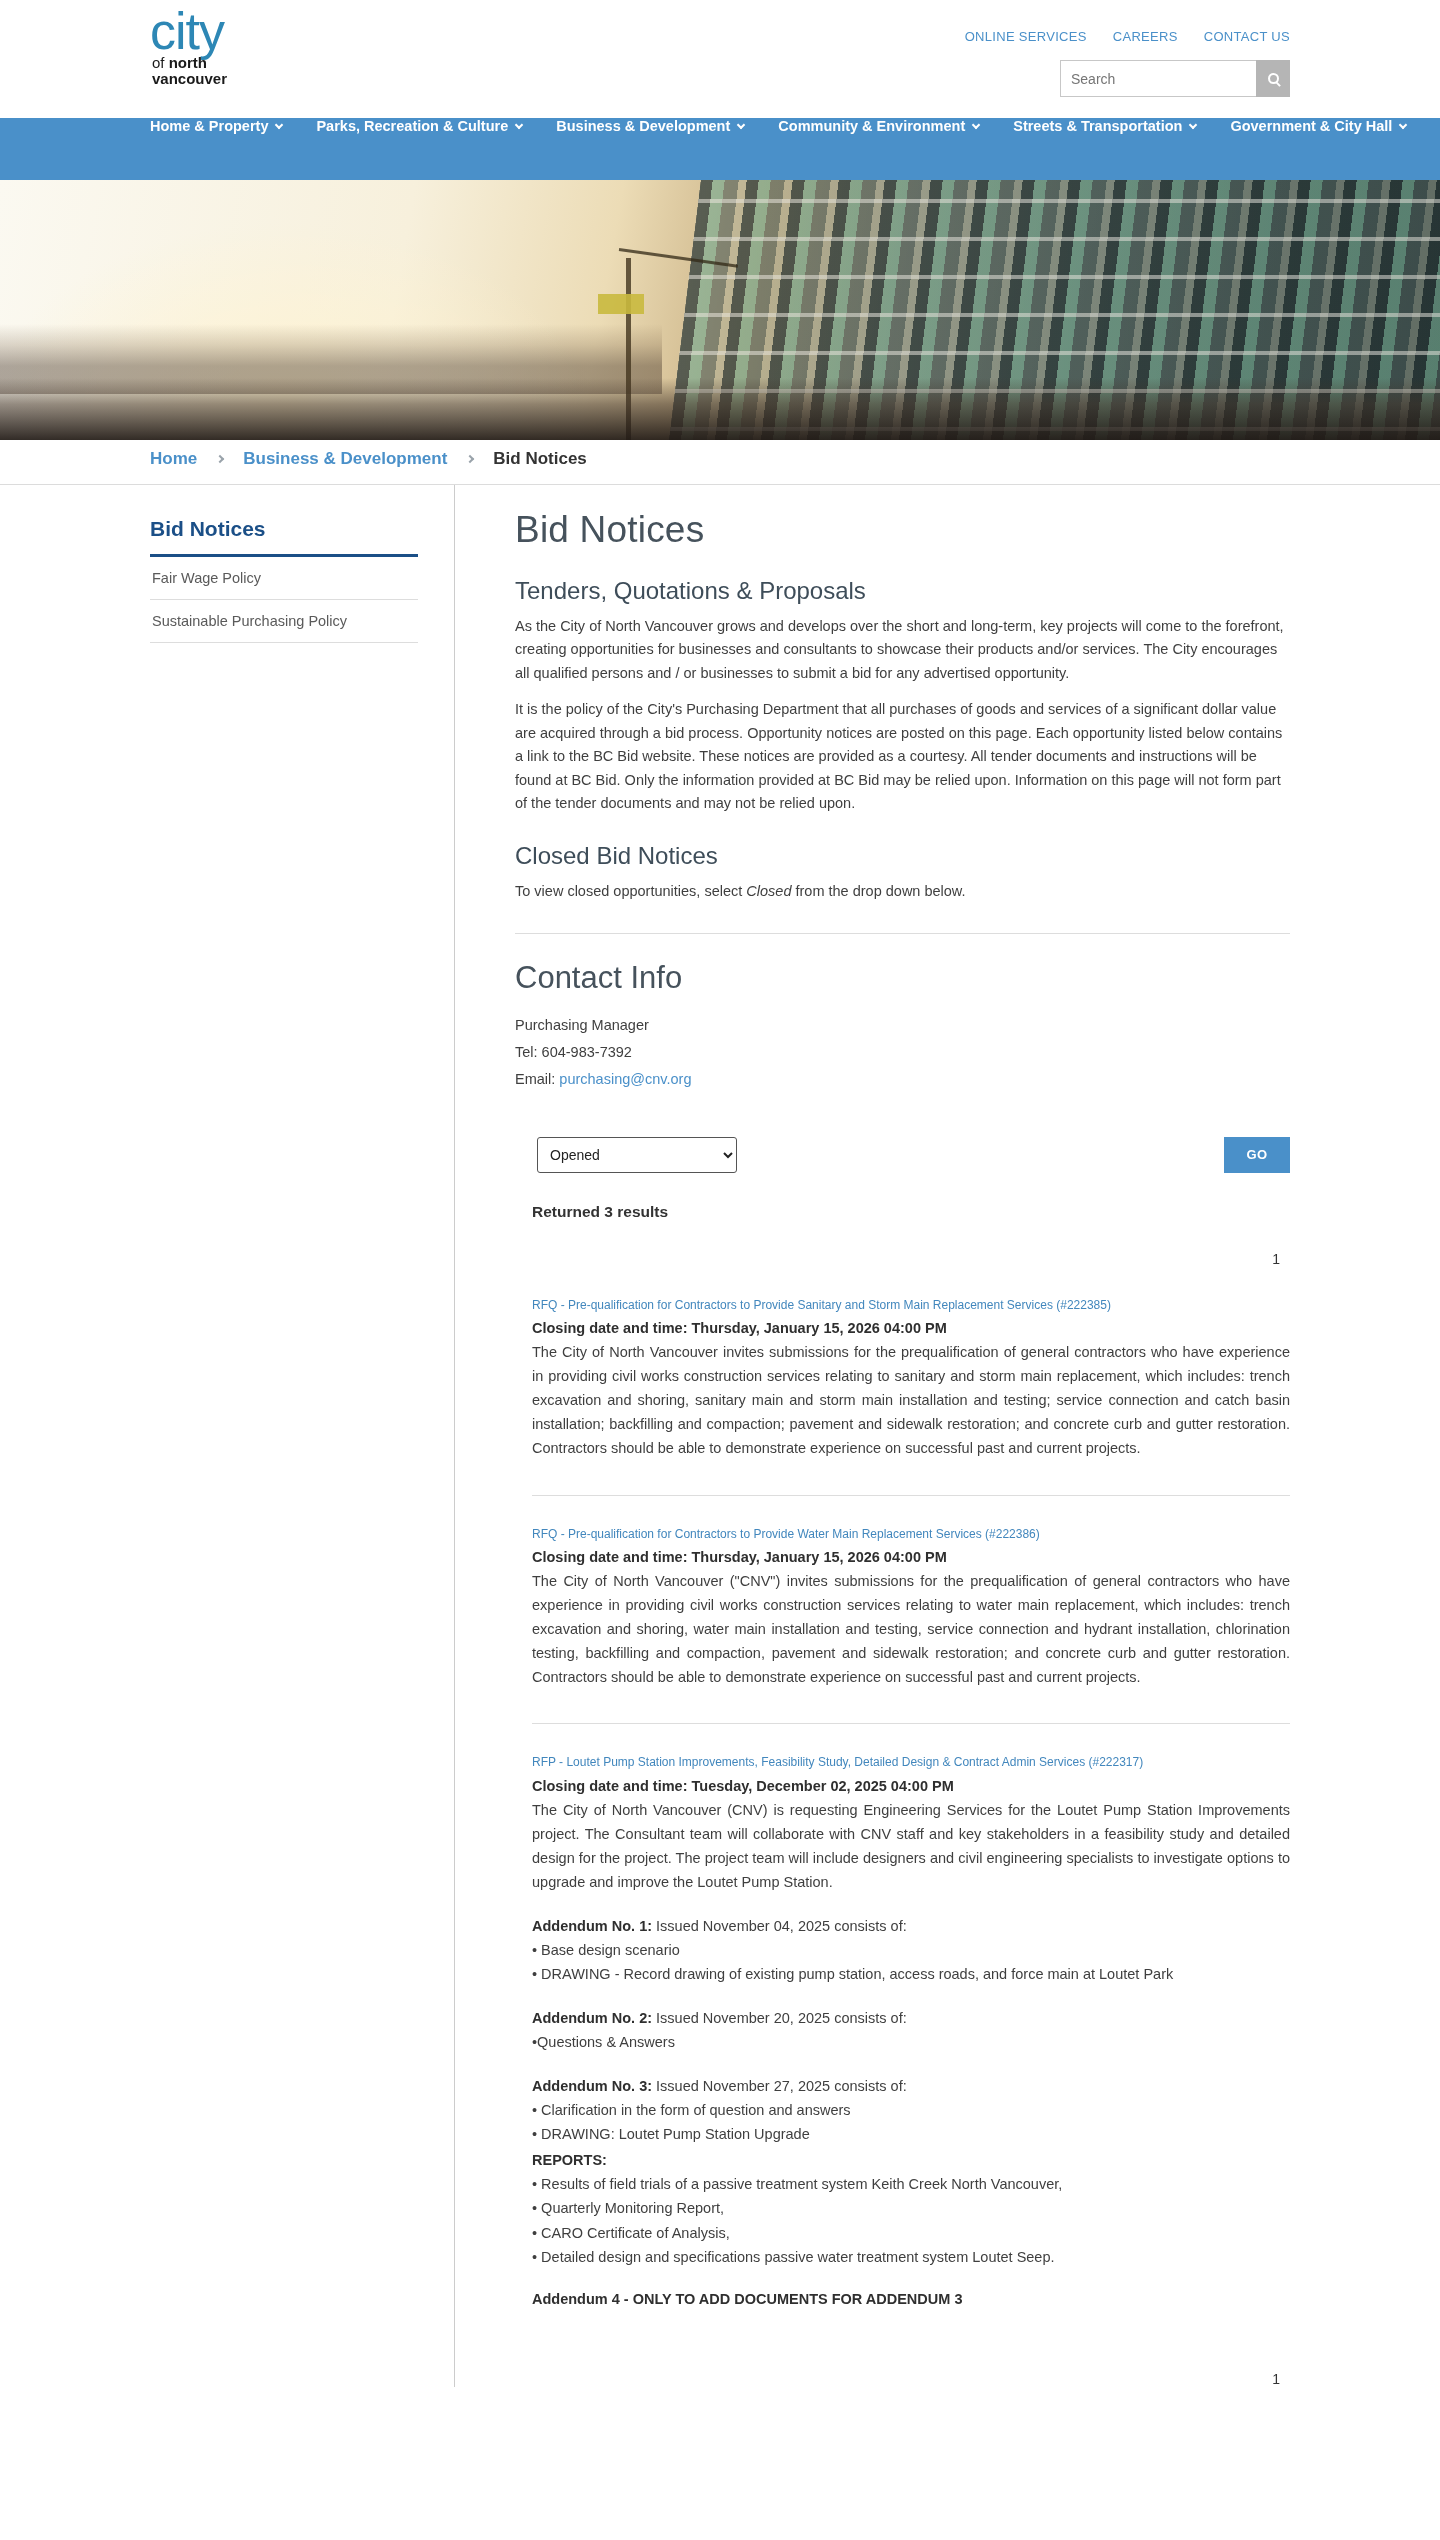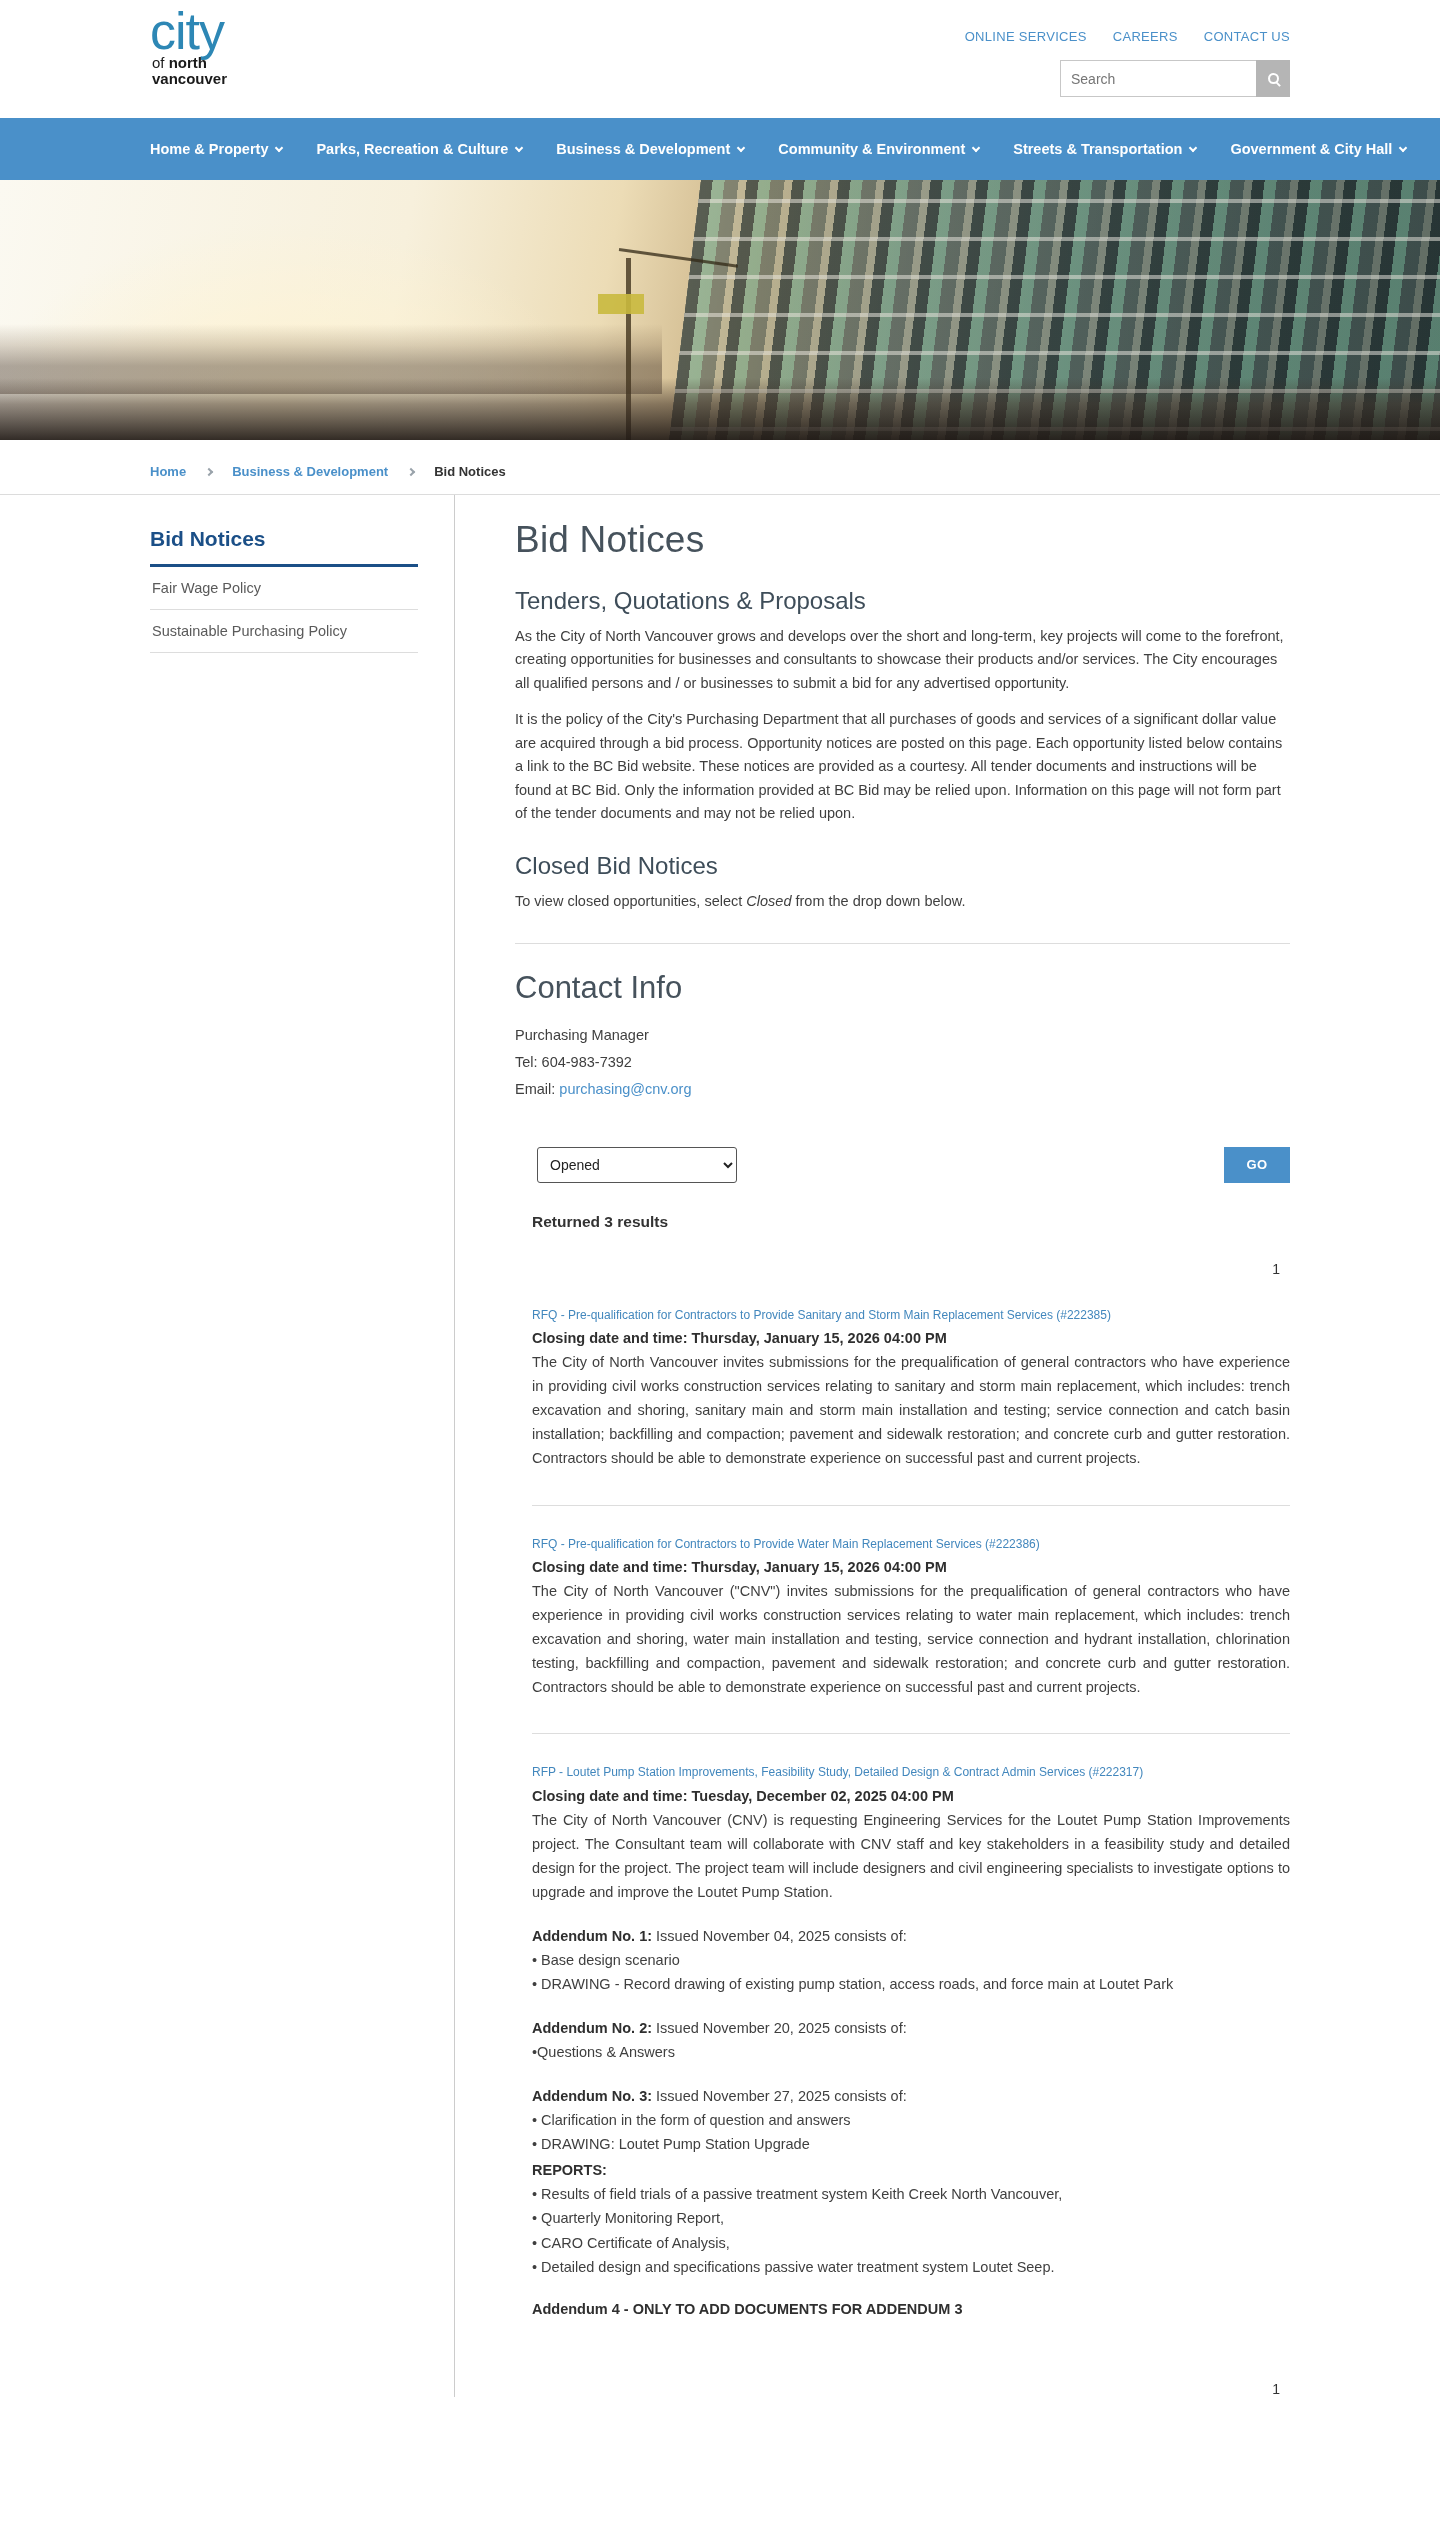--- a/index.html
+++ b/index.html
@@ -28,21 +28,21 @@
     font-family:"Liberation Sans",sans-serif;
   }
   .search-btn { width:34px; height:37px; background:#b5b5b5; border:none; cursor:pointer;
     display:flex; align-items:center; justify-content:center; }
   .mag { display:inline-block; width:11px; height:11px; border:2px solid #fff; border-radius:50%; position:relative; }
   .mag::after { content:""; position:absolute; width:2px; height:6px; background:#fff;
     transform:rotate(-45deg); bottom:-5px; right:-2px; }
 
   
   .nav { background:#4a90c9; height:62px; }
-  .nav ul { list-style:none; display:flex; align-items:center; height:62px; gap:34px; }
+  .nav ul { list-style:none; display:flex; align-items:flex-start; height:62px; gap:34px; }
   .nav li { color:#fff; font-size:14.5px; font-weight:700; cursor:pointer; white-space:nowrap; }
   .chev { display:inline-block; width:6px; height:6px; border-right:2px solid #fff; border-bottom:2px solid #fff;
     transform:rotate(45deg); margin-left:8px; vertical-align:3px; }
 
   
   .hero { height:260px; position:relative; overflow:hidden;
     background:
       radial-gradient(ellipse 480px 300px at 20% 88%, rgba(255,243,208,.95), rgba(255,243,208,0) 62%),
       linear-gradient(100deg,#fbf9f1 0%,#f7f0dc 28%,#ecdcb6 42%,#c9b184 52%,#97917a 62%,#6e7466 74%,#525a50 86%,#434b43 100%);
   }
@@ -58,21 +58,21 @@
   }
   .hero-crane-mast { position:absolute; left:43.5%; top:30%; width:5px; height:70%; background:rgba(66,52,30,.8); }
   .hero-crane-cab { position:absolute; left:41.5%; top:44%; width:46px; height:20px; background:#c9b93e; opacity:.9; }
   .hero-crane-boom { position:absolute; left:43%; top:26%; width:120px; height:3px; background:rgba(50,40,22,.75);
     transform:rotate(8deg); transform-origin:left; }
   .hero-walkway { position:absolute; bottom:0; left:0; right:0; height:62px;
     background:linear-gradient(to top, rgba(33,26,22,.92), rgba(64,50,40,.55) 58%, transparent); }
 
   
   .breadcrumb-row { border-bottom:1px solid #dcdcdc; }
-  .breadcrumb { display:flex; align-items:center; gap:20px; padding:24px 0 15px; font-size:13px; font-weight:700; }
+  .breadcrumb { display:flex; align-items:center; gap:20px; padding:9px 0 15px; font-size:17px; font-weight:700; }
   .breadcrumb a { color:#4a90c9; text-decoration:none; cursor:pointer; }
   .crumb-sep { display:inline-block; width:6px; height:6px; border-right:2px solid #9aa3ab; border-bottom:2px solid #9aa3ab;
     transform:rotate(-45deg); }
   .breadcrumb .current { color:#333; }
 
   
   .layout { display:flex; align-items:stretch; margin-bottom:88px; }
   .sidebar { width:305px; flex:0 0 305px; border-right:1px solid #ccc; padding:32px 36px 40px 0; }
   .sidebar-title { color:#1b4f87; font-size:21px; font-weight:700; padding-bottom:13px; border-bottom:3px solid #1b4f87; }
   .sidebar ul { list-style:none; }

